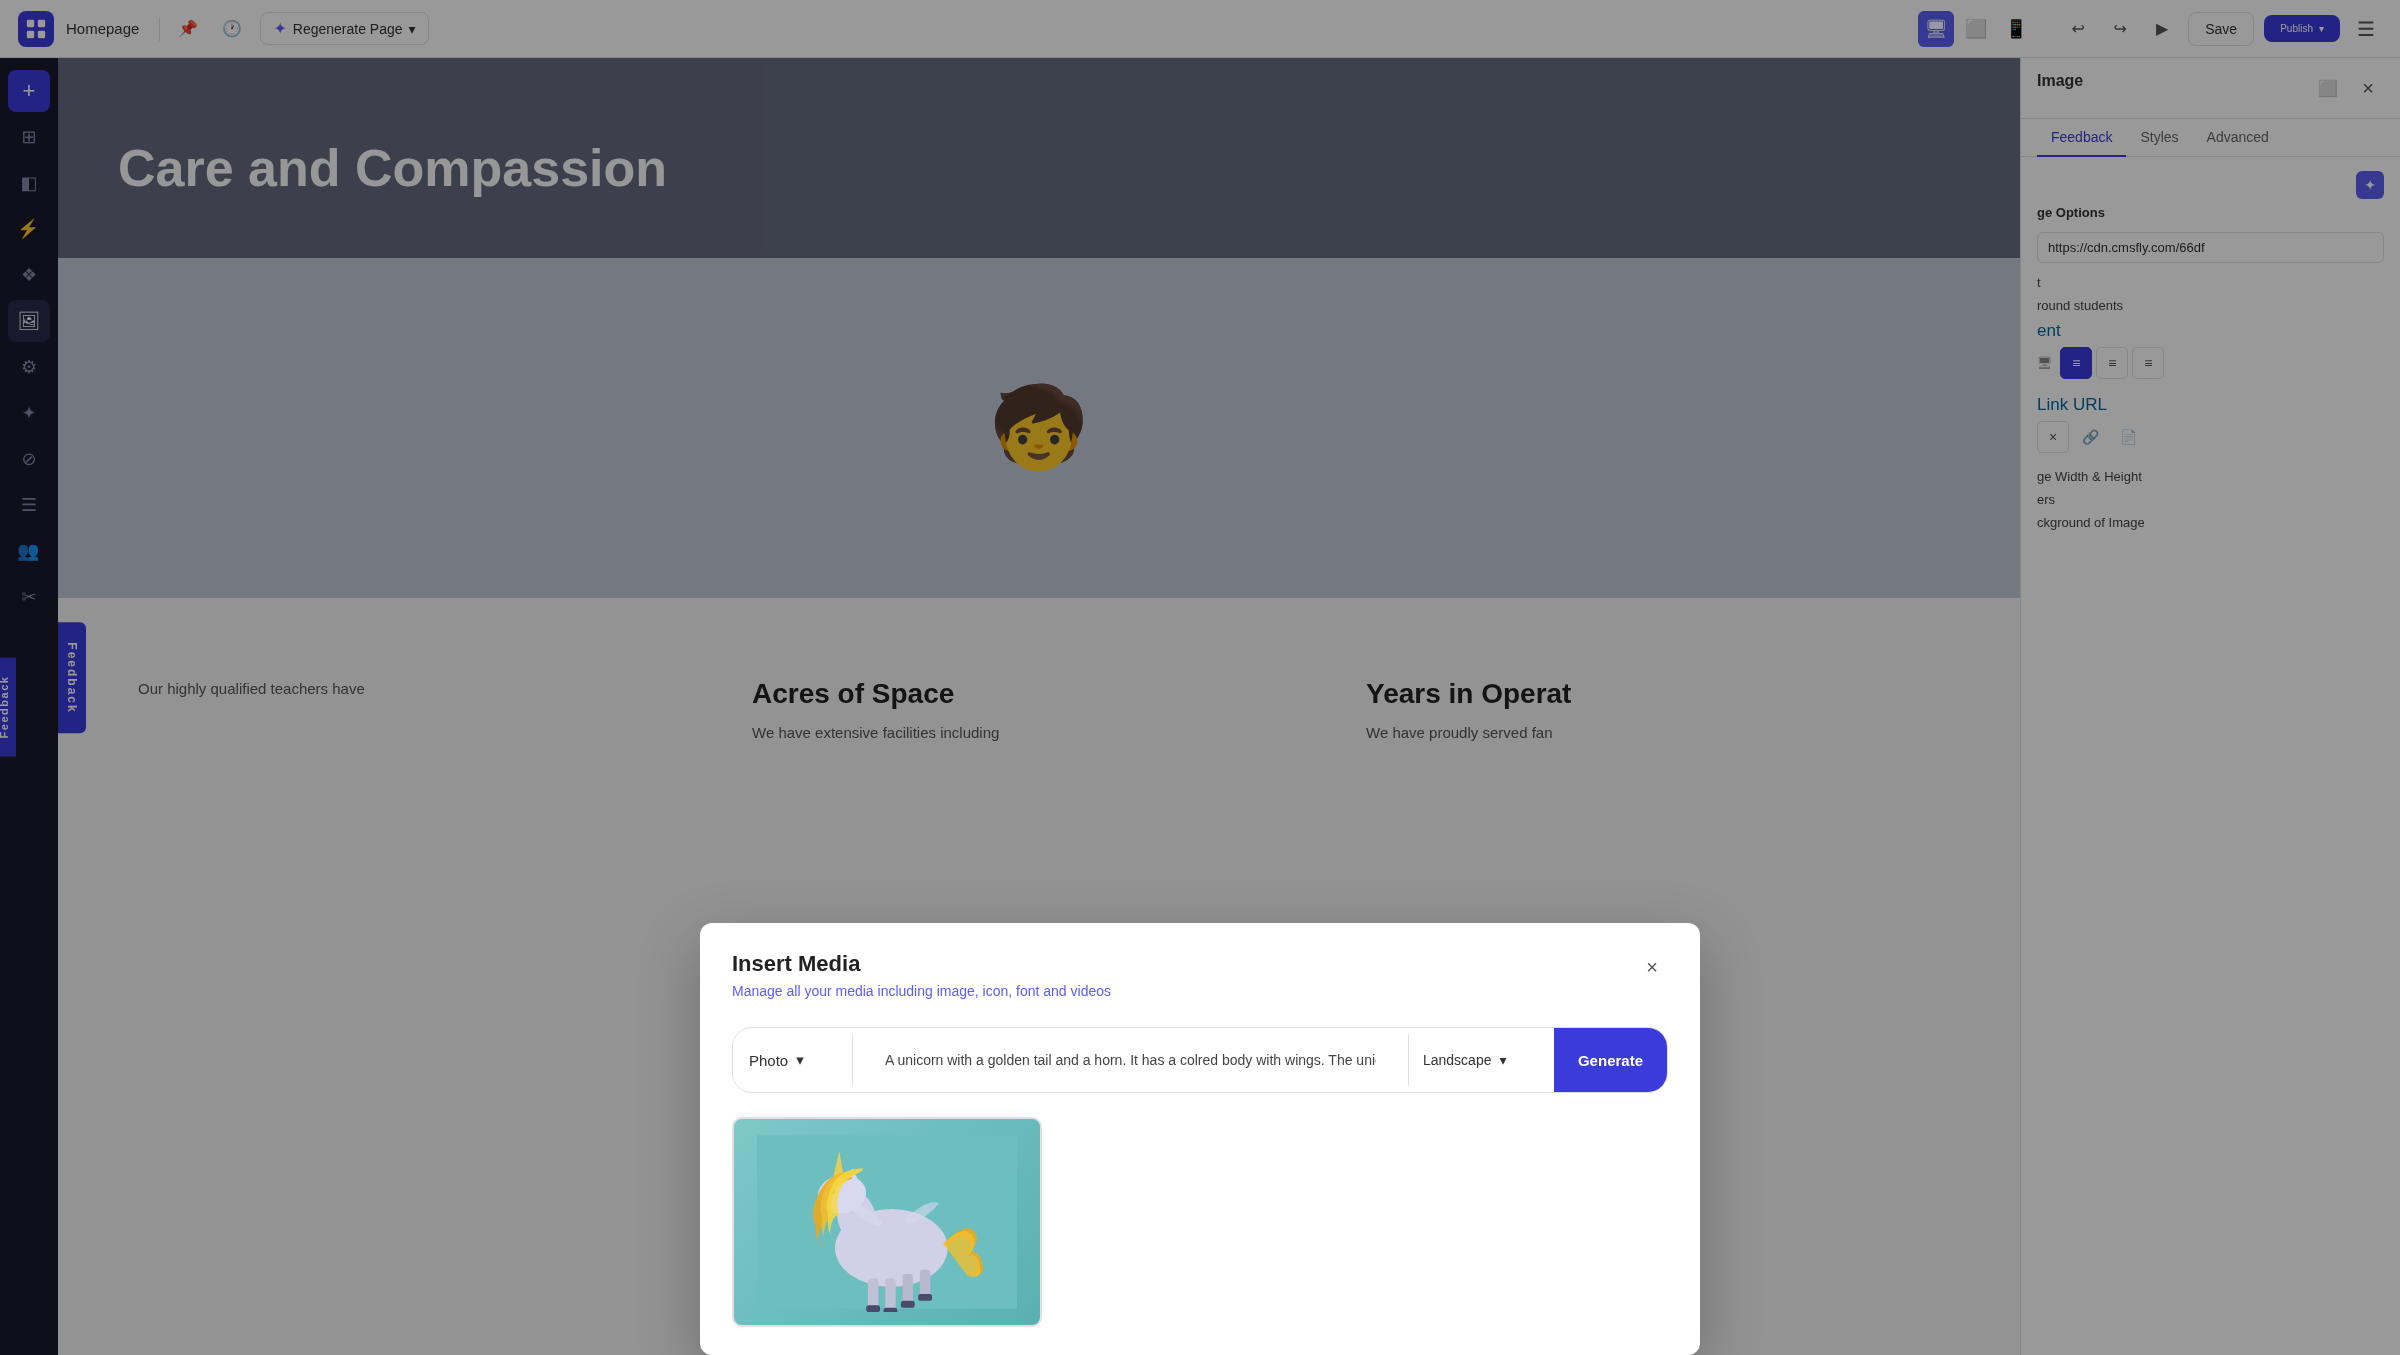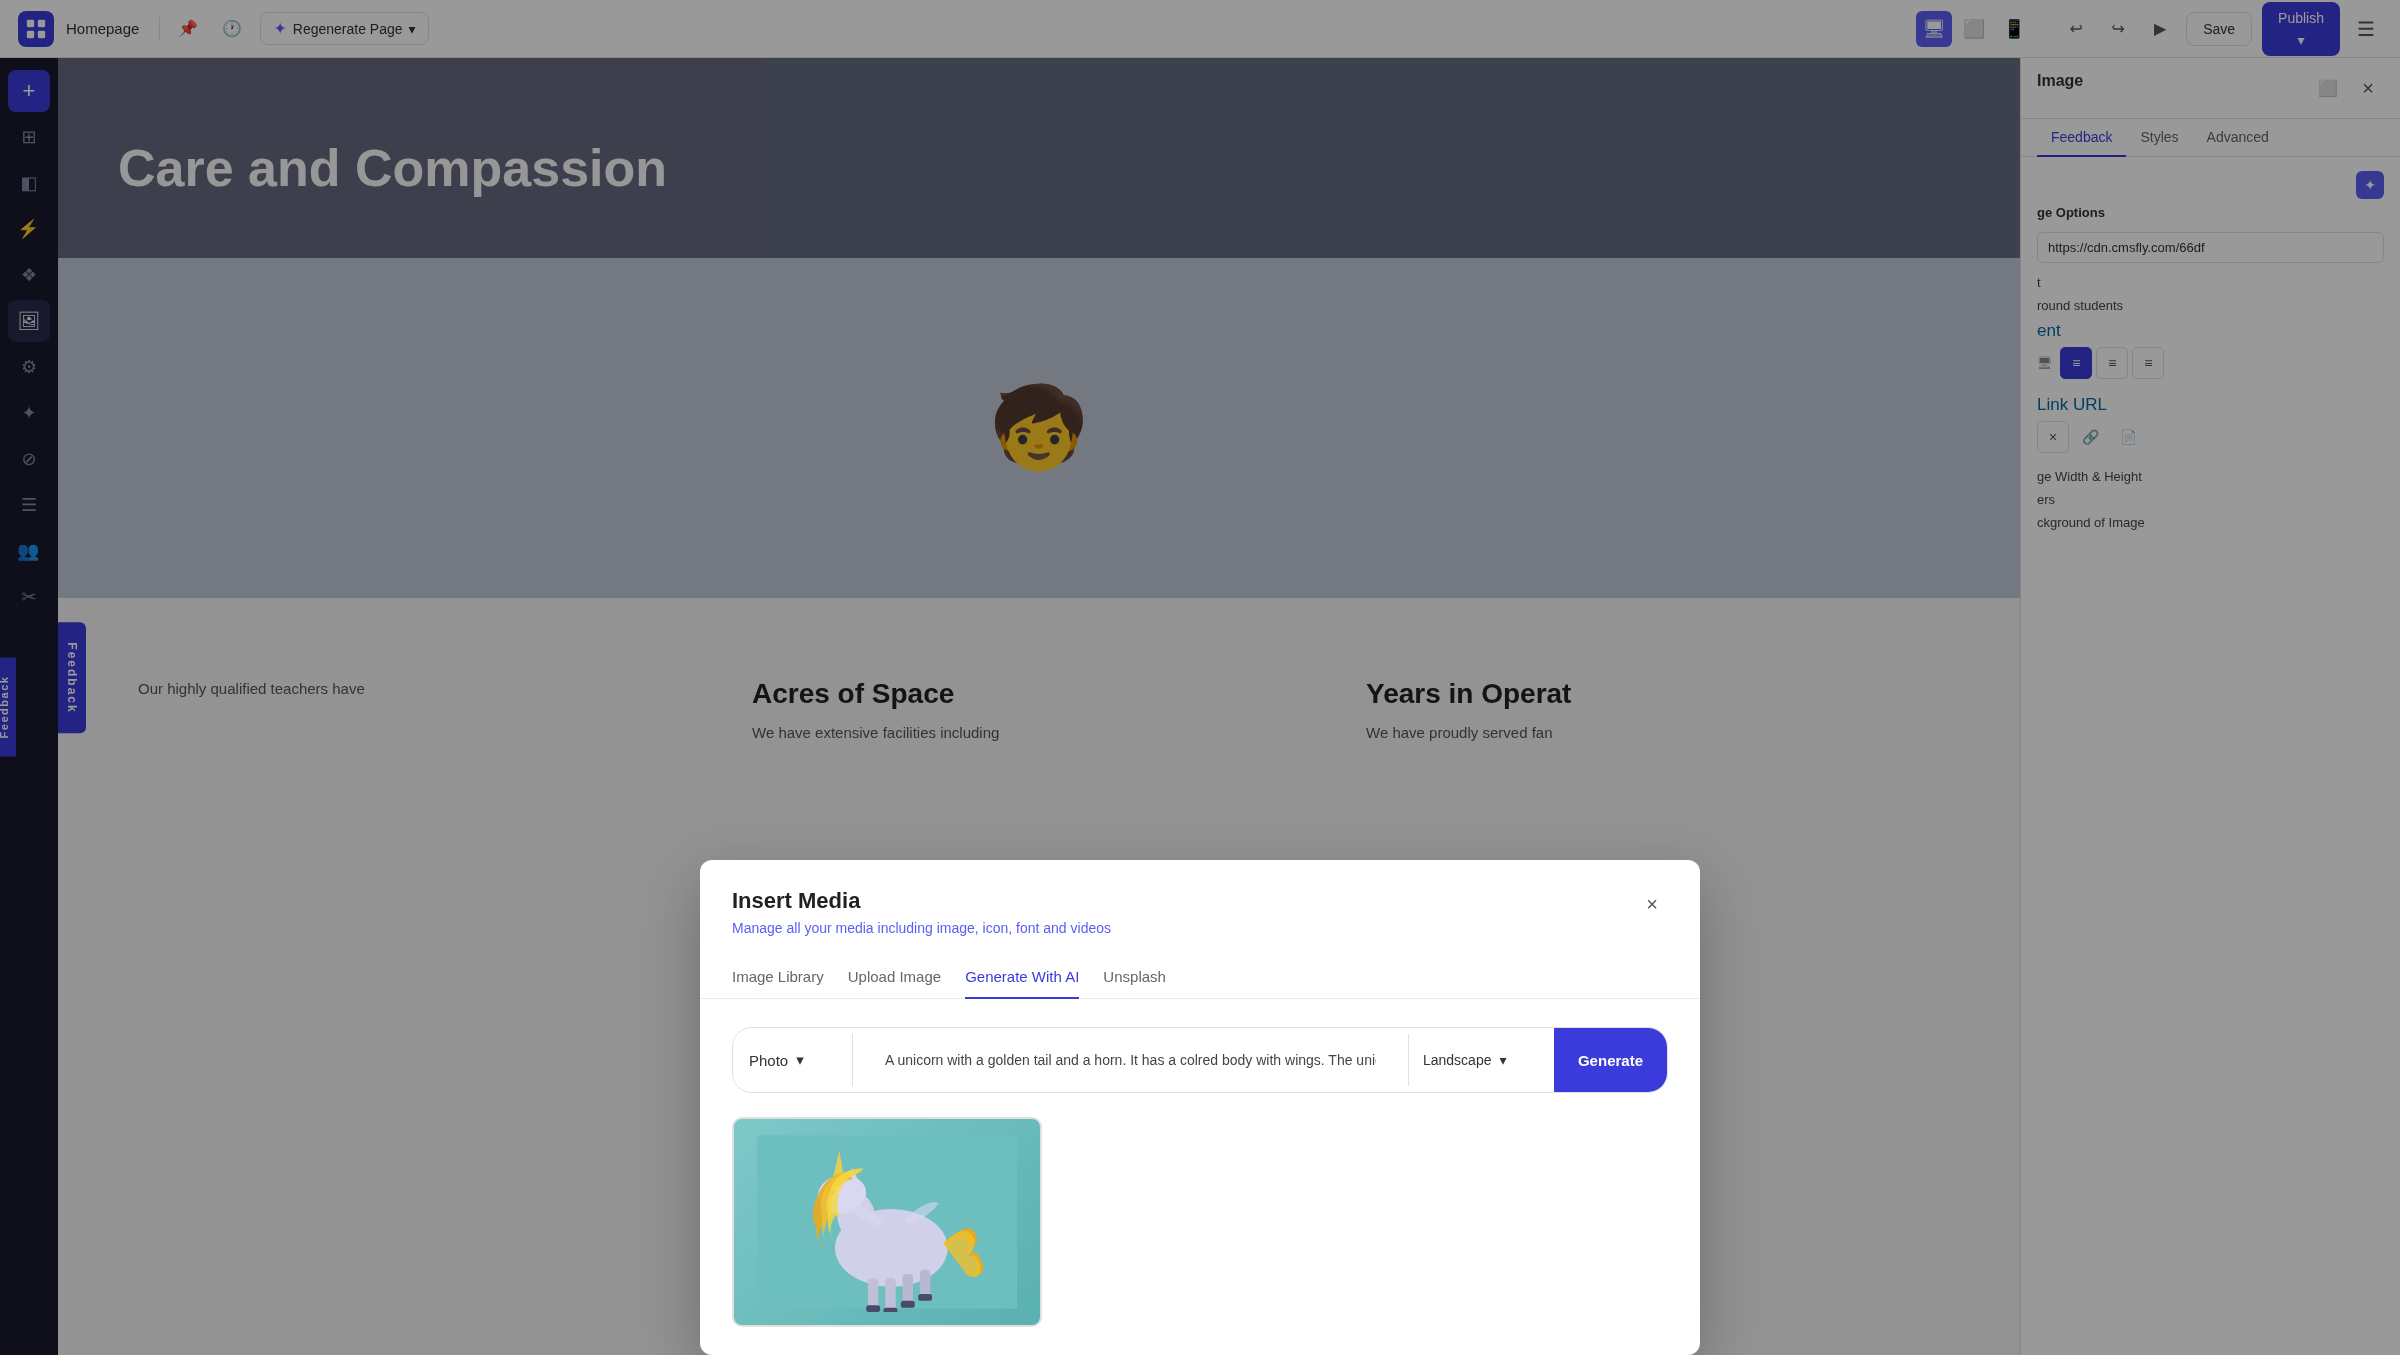--- a/index.html
+++ b/index.html
@@ -41,22 +41,22 @@
     .btn-undo, .btn-redo, .btn-play {
       width: 32px; height: 32px; border-radius: 6px; border: none; background: transparent;
       cursor: pointer; display: flex; align-items: center; justify-content: center; color: #555; font-size: 16px;
     }
     .btn-save {
       padding: 8px 16px; border-radius: 8px; border: 1px solid #e0e0e0;
       background: #fff; font-size: 14px; cursor: pointer; color: #333; font-weight: 500;
     }
     .btn-publish {
       padding: 8px 16px; border-radius: 8px; border: none;
-      background: #3b3bdb; color: white; font-size: 14px; cursor: pointer; font-weight: 500;
-      display: flex; align-items: center; gap: 6px; flex-direction: column;
+      background: #3b3bdb; color: white; font-size: 10px; cursor: pointer; font-weight: 500;
+      display: flex; align-items: center; gap: 6px;
     }
     .topbar-menu { width: 32px; height: 32px; border-radius: 6px; border: none; background: transparent; cursor: pointer; display: flex; align-items: center; justify-content: center; color: #555; font-size: 20px; }
 
     
     .left-sidebar {
       position: fixed; top: 58px; left: 0; bottom: 0; width: 58px;
       background: #1a1a2e; display: flex; flex-direction: column; align-items: center;
       padding: 12px 0; gap: 4px; z-index: 99;
     }
     .sidebar-icon {
@@ -385,26 +385,20 @@
 <div class="modal-overlay">
   <div class="modal">
     <div class="modal-header">
       <div class="modal-header-left">
         <h2>Insert Media</h2>
         <p>Manage all your media including image, icon, font and videos</p>
       </div>
       <button class="modal-close">×</button>
     </div>
 
-    <div class="modal-tabs">
-      <div class="modal-tab">Image Library</div>
-      <div class="modal-tab">Upload Image</div>
-      <div class="modal-tab active">Generate With AI</div>
-      <div class="modal-tab">Unsplash</div>
-    </div>
 
     <div class="modal-body">
 
       <div class="generate-controls">
         <div class="gen-type-select">
           <span>Photo</span>
           <span>▾</span>
         </div>
         <input class="gen-prompt" value="A unicorn with a golden tail and a horn. It has a colred body with wings. The unicorn is feathery and" style="">
         <div class="gen-orientation">

